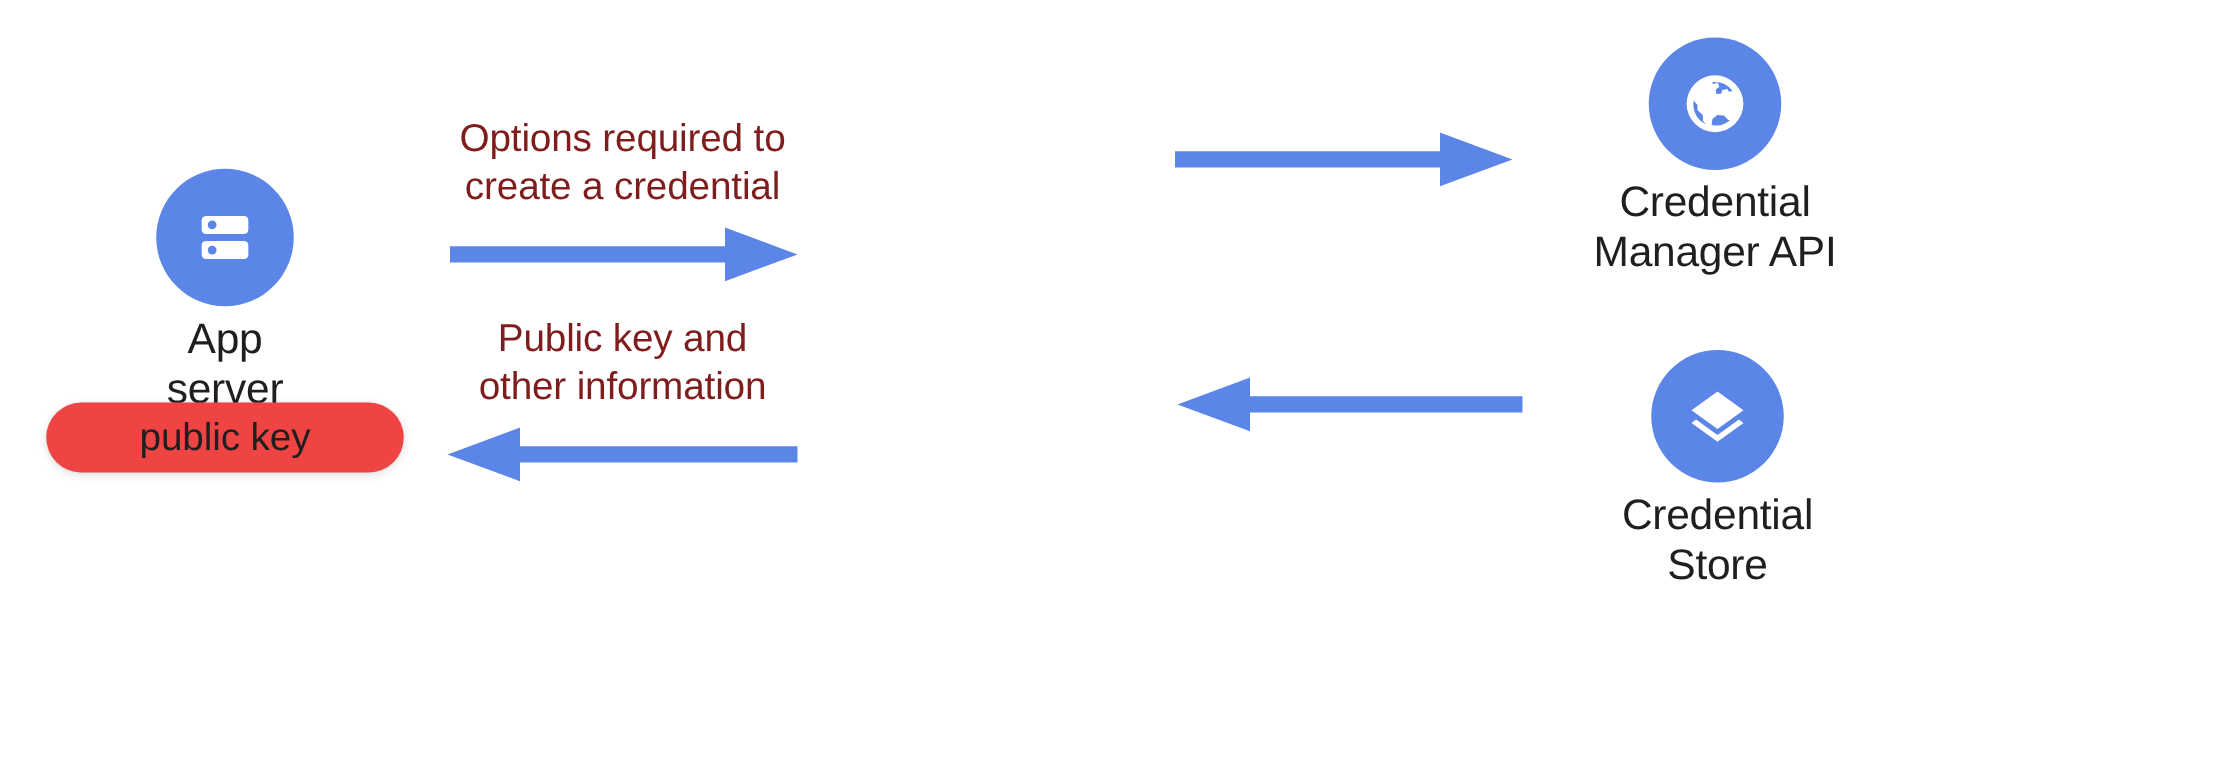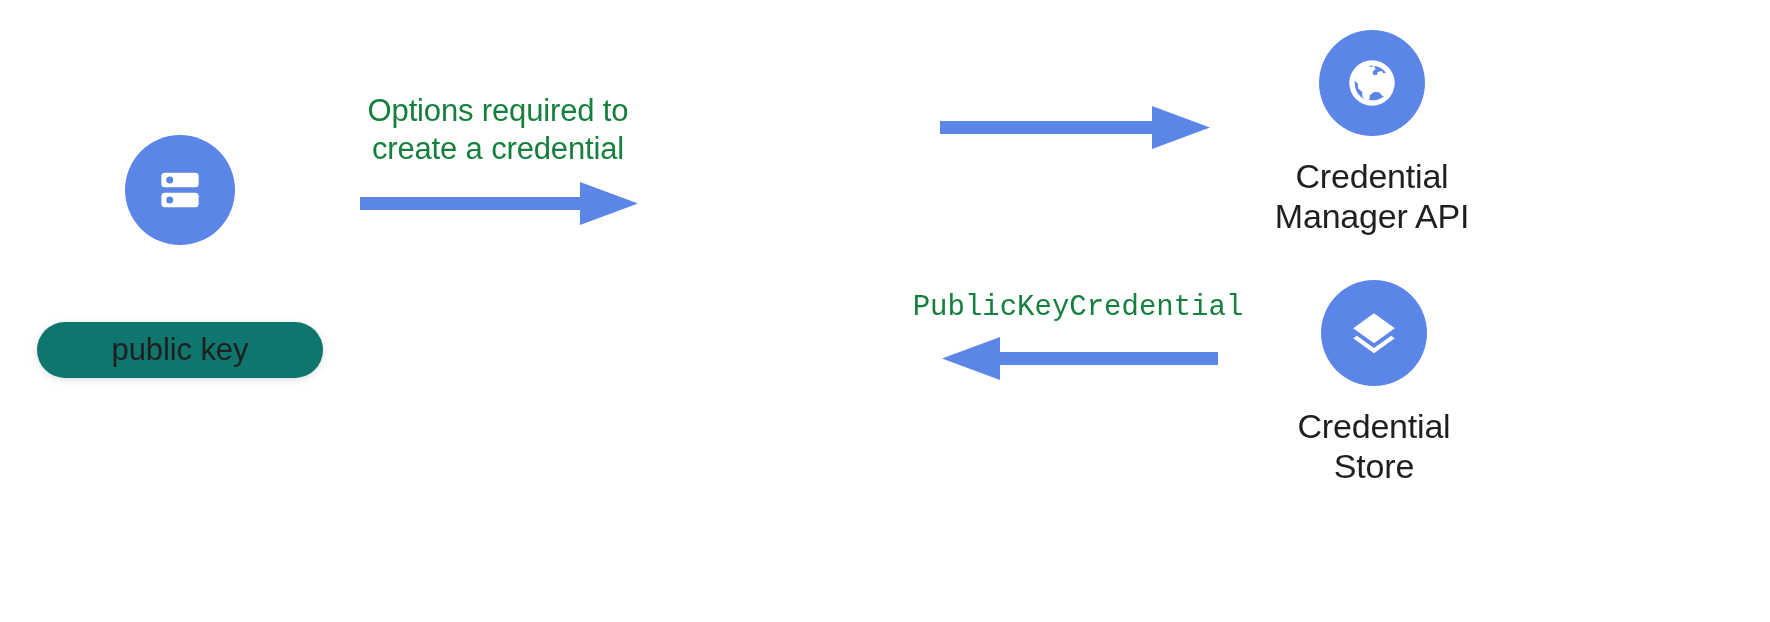--- a/index.html
+++ b/index.html
@@ -28,50 +28,50 @@
     align-items: center;
   }
   .circle {
     border-radius: 50%;
     background: #5c85e8;
     display: flex;
     align-items: center;
     justify-content: center;
   }
   .node-label {
-    margin-top: 20px;
+    margin-top: 6px;
     font-size: 34px;
     line-height: 1.18;
     font-weight: 400;
     letter-spacing: -0.2px;
     color: #1f1f1f;
     text-align: center;
     white-space: pre-line;
   }
 
   
   .pill {
     position: absolute;
-    background: #0f766e;
+    background: #ef4444;
     border-radius: 999px;
     box-shadow: 0 2px 7px rgba(60,64,67,0.16), 0 0 2px rgba(60,64,67,0.10);
     display: flex;
     align-items: center;
     justify-content: center;
     font-size: 31px;
     color: #1f1f1f;
     letter-spacing: -0.1px;
   }
 
   
   .flow { position: absolute; }
   .flow-label {
     font-size: 31px;
     line-height: 1.22;
-    color: #15803d;
+    color: #7f1d1d;
     text-align: center;
     white-space: pre-line;
     letter-spacing: -0.15px;
   }
   .flow-label.mono {
     font-family: "Liberation Mono", "DejaVu Sans Mono", monospace;
     font-size: 29px;
     letter-spacing: 0px;
   }
   .arrow-wrap { display: block; }
@@ -83,46 +83,54 @@
 
   <div class="node" style="left:100px; top:135px; width:160px;">
     <div class="circle" style="width:110px; height:110px;">
       <svg width="56" height="56" viewBox="0 0 24 24" aria-hidden="true">
         <rect x="4" y="4.6" width="16" height="6.2" rx="1.5" fill="#ffffff"></rect>
         <circle cx="7.6" cy="7.7" r="1.5" fill="#5c85e8"></circle>
         <rect x="4" y="13.2" width="16" height="6.2" rx="1.5" fill="#ffffff"></rect>
         <circle cx="7.6" cy="16.3" r="1.5" fill="#5c85e8"></circle>
       </svg>
     </div>
+    <div class="node-label">App server</div>
   </div>
 
   <div class="pill" style="left:37px; top:322px; width:286px; height:56px;">
     <span>public key</span>
   </div>
 
   <div class="flow" style="left:338px; top:92px; width:320px;">
     <div class="flow-label">Options required to
 create a credential</div>
     <svg class="arrow-wrap" width="320" height="62" viewBox="0 0 320 62" aria-hidden="true" style="margin-top:6px;">
       <rect x="22" y="23" width="236" height="13" fill="#5c85e8"></rect>
       <polygon points="242,8 300,29.5 242,51" fill="#5c85e8"></polygon>
     </svg>
   </div>
 
+  <div class="flow" style="left:338px; top:252px; width:320px;">
+    <div class="flow-label">Public key and
+other information</div>
+    <svg class="arrow-wrap" width="320" height="62" viewBox="0 0 320 62" aria-hidden="true" style="margin-top:6px;">
+      <rect x="62" y="23" width="238" height="13" fill="#5c85e8"></rect>
+      <polygon points="78,8 20,29.5 78,51" fill="#5c85e8"></polygon>
+    </svg>
+  </div>
 
 
   <div class="flow" style="left:920px; top:92px; width:320px;">
     <svg class="arrow-wrap" width="320" height="62" viewBox="0 0 320 62" aria-hidden="true" style="margin-top:6px;">
       <rect x="20" y="23" width="228" height="13" fill="#5c85e8"></rect>
       <polygon points="232,8 290,29.5 232,51" fill="#5c85e8"></polygon>
     </svg>
   </div>
 
   <div class="flow" style="left:908px; top:290px; width:340px;">
-    <div class="flow-label mono">PublicKeyCredential</div>
     <svg class="arrow-wrap" width="340" height="62" viewBox="0 0 340 62" aria-hidden="true" style="margin-top:4px;">
       <rect x="78" y="23" width="232" height="13" fill="#5c85e8"></rect>
       <polygon points="92,8 34,29.5 92,51" fill="#5c85e8"></polygon>
     </svg>
   </div>
 
   <div class="node" style="left:1264px; top:30px; width:216px;">
     <div class="circle" style="width:106px; height:106px;">
       <svg width="62" height="62" viewBox="0 0 24 24" aria-hidden="true">
         <path d="M12 3.2a8.8 8.8 0 1 0 0 17.6 8.8 8.8 0 0 0 0-17.6zm0 2.1a6.7 6.7 0 0 1 5.4 2.75l-1.05.2-.5-.85-1.6.35-.35 1.15-1.45.05-.2-1.35 1.1-.9-.55-1.25-1.35.5-.3-.6A6.7 6.7 0 0 1 12 5.3zM5.35 11.1l1.2 1.2.05 1.75 1.6 1.4.1 1.9.95 1.0A6.72 6.72 0 0 1 5.3 12c0-.31.02-.61.05-.9zm5.6 7.5.25-1.9 1.5-1.2 2.05.1 1.35 1.45.6-.05A6.68 6.68 0 0 1 12 18.7c-.36 0-.7-.03-1.05-.1z" fill="#ffffff"></path>

